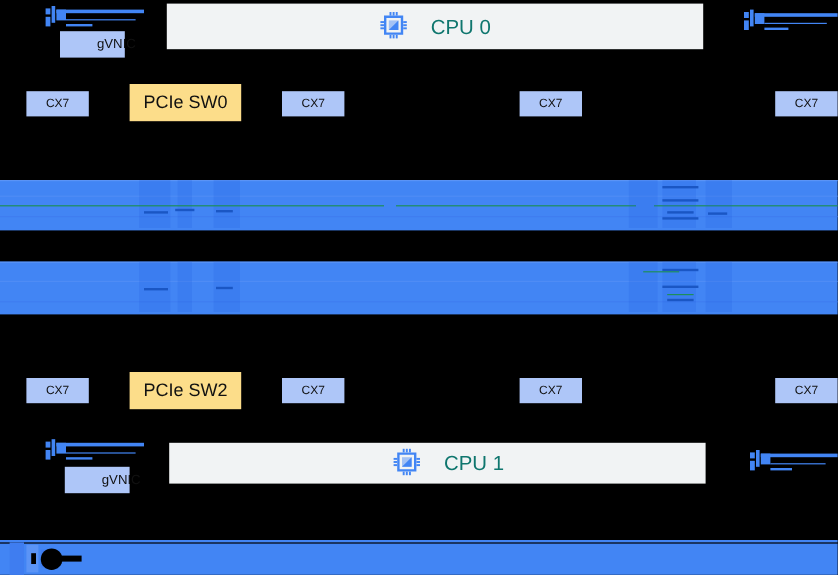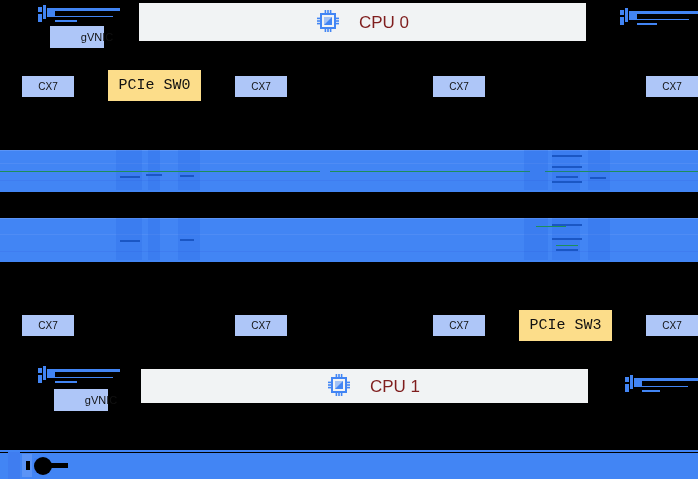--- a/index.html
+++ b/index.html
@@ -28,31 +28,30 @@
     display: flex;
     align-items: center;
     justify-content: center;
     white-space: nowrap;
     line-height: 1;
   }
 
   
   .cpu-box {
     background: #f1f3f4;
-    color: #7f1d1d;
+    color: #0f766e;
     font-size: 17px;
     gap: 19px;
   }
 
   
   .pcie-sw {
     background: #fcdd8a;
     color: #111111;
     font-size: 15px;
-    font-family: Liberation Mono, monospace;
   }
 
   
   .cx7 {
     background: #aec6f8;
     color: #111111;
     font-size: 10px;
   }
 
   
@@ -246,32 +245,32 @@
     <span class="band-rule" style="left:552px; top:20px; width:30px;"></span>
     <span class="band-rule" style="left:556px; top:31px; width:22px;"></span>
     <span class="band-rule green" style="left:536px; top:8px;  width:30px;"></span>
     <span class="band-rule green" style="left:556px; top:27px; width:22px;"></span>
   </div>
 
   <div class="node cx7" style="left:22px; top:315px; width:52px; height:21px;">
     <span>CX7</span>
   </div>
 
+  <div class="node pcie-sw" style="left:108px; top:310px; width:93px; height:31px;">
+    <span>PCIe SW2</span>
+  </div>
 
   <div class="node cx7" style="left:235px; top:315px; width:52px; height:21px;">
     <span>CX7</span>
   </div>
 
   <div class="node cx7" style="left:433px; top:315px; width:52px; height:21px;">
     <span>CX7</span>
   </div>
 
-  <div class="node pcie-sw" style="left:519px; top:310px; width:93px; height:31px;">
-    <span>PCIe SW3</span>
-  </div>
 
   <div class="node cx7" style="left:646px; top:315px; width:52px; height:21px;">
     <span>CX7</span>
   </div>
 
   <div class="nic-glyph" style="left:38px; top:366px; width:82px; height:20px;">
     <span class="blk" style="left:0px;  top:2px;  width:4px;  height:5px;"></span>
     <span class="blk" style="left:0px;  top:9px;  width:4px;  height:8px;"></span>
     <span class="blk" style="left:5px;  top:0px;  width:3px;  height:14px;"></span>
     <span class="blk" style="left:9px;  top:3px;  width:8px;  height:9px;"></span>

